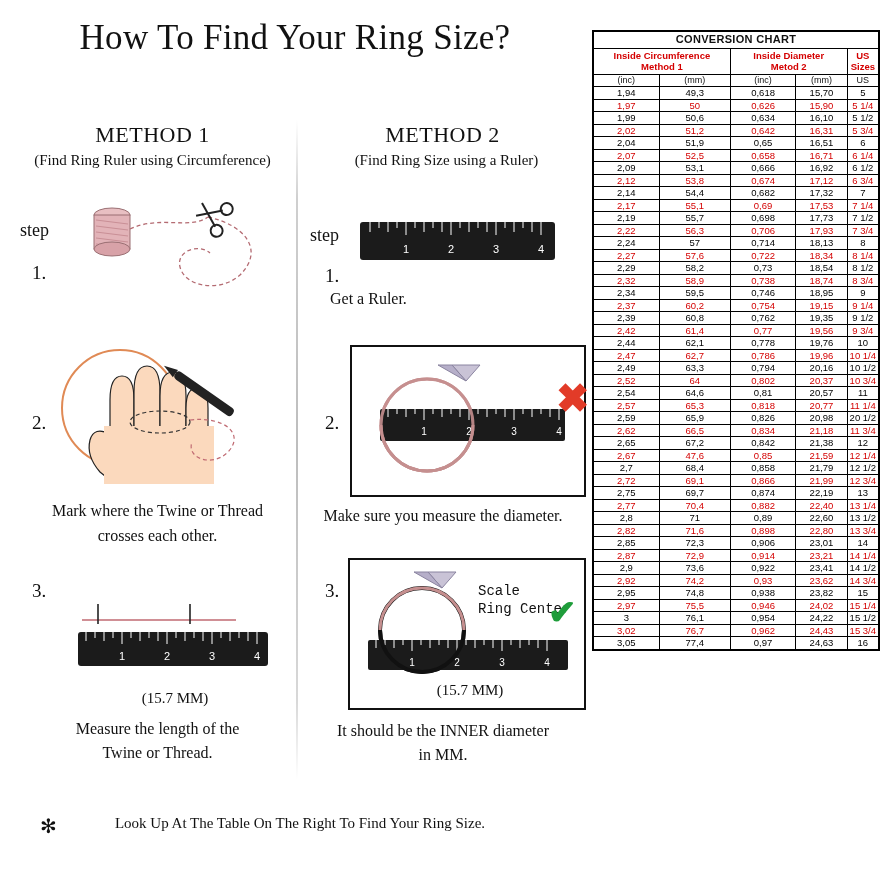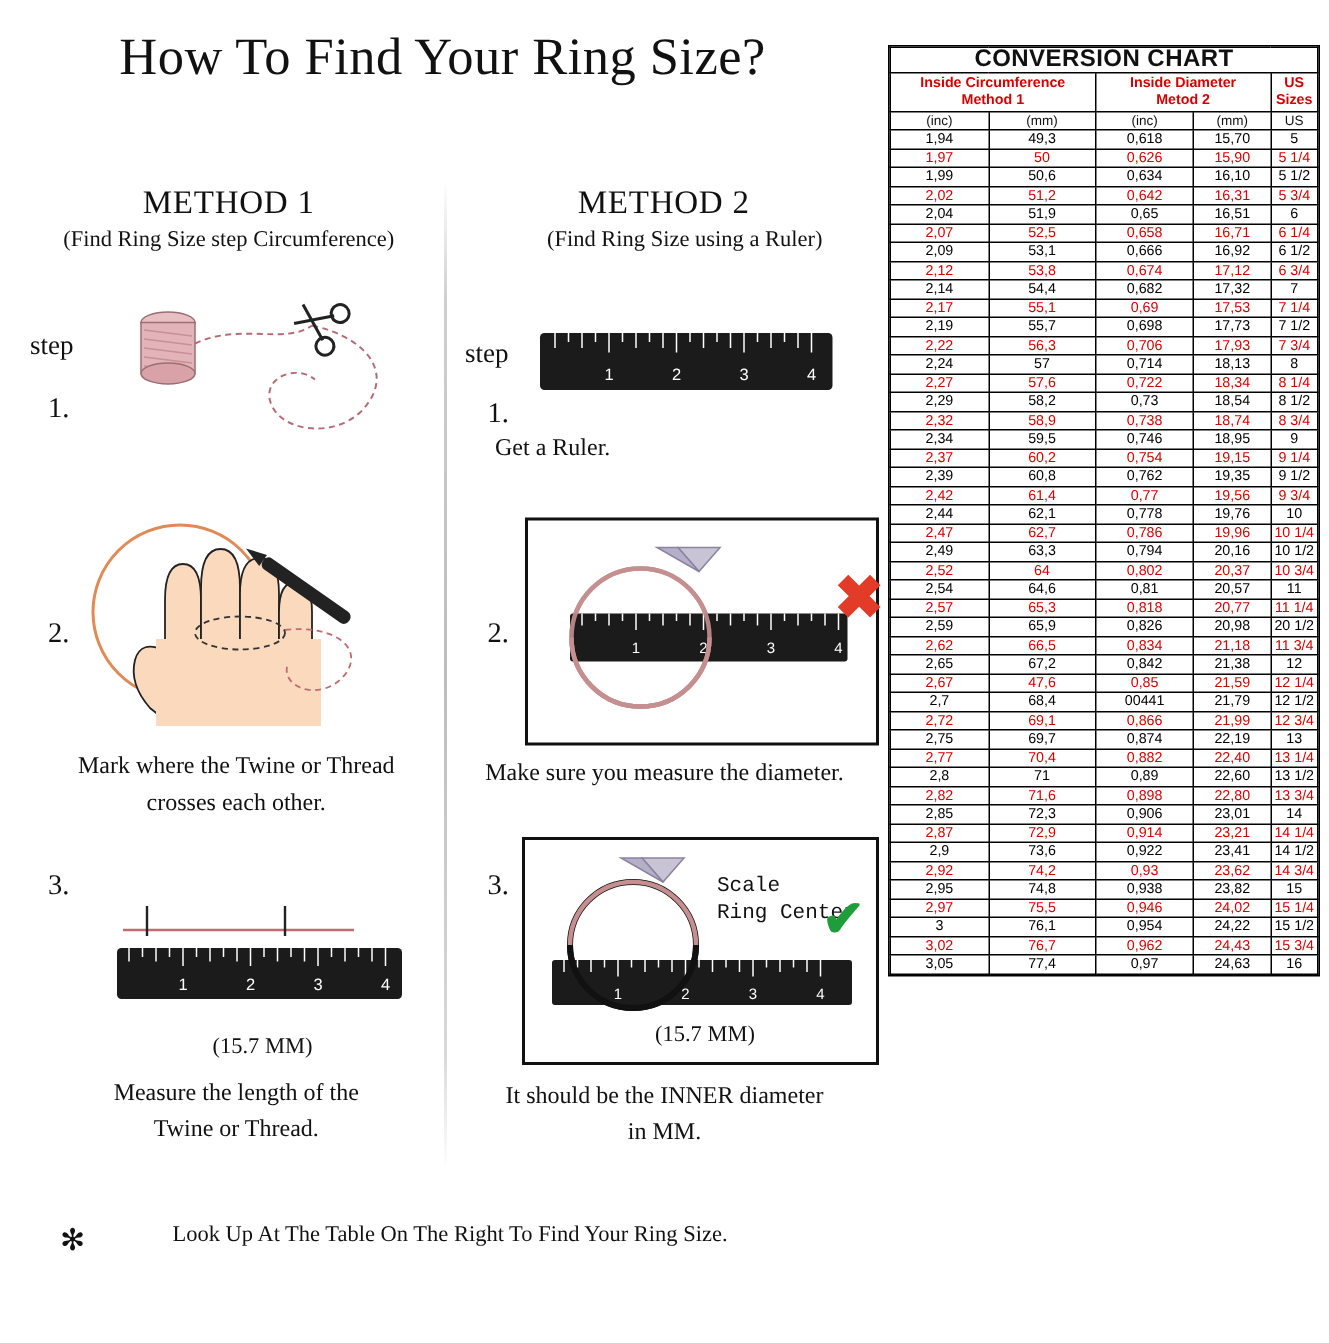--- a/index.html
+++ b/index.html
@@ -22,21 +22,21 @@
     position:absolute;left:296px;top:120px;width:2px;height:660px;
     background:linear-gradient(to bottom,#ffffff 0%,#cfcfcf 12%,#bdbdbd 50%,#d8d8d8 88%,#ffffff 100%);
   }
 
   .method-head{position:absolute;text-align:center;font-size:22px;letter-spacing:.5px;}
   .method-sub{position:absolute;text-align:center;font-size:15px;}
 
   .m1head{left:10px;top:122px;width:285px;}
   .m1sub{left:4px;top:152px;width:297px;}
   .m2head{left:300px;top:122px;width:285px;}
-  .m2sub{left:314px;top:152px;width:285px;text-align:center;}
+  .m2sub{left:304px;top:152px;width:285px;text-align:center;}
 
   .stepword{position:absolute;font-size:18px;}
   .stepnum{position:absolute;font-size:19px;}
 
   .caption{position:absolute;text-align:center;font-size:16px;line-height:22px;}
 
   .footnote{
     position:absolute;left:20px;top:815px;width:560px;text-align:center;font-size:15px;
   }
   .footstar{position:absolute;left:40px;top:814px;font-size:20px;}
@@ -59,21 +59,21 @@
   .chart{
     position:absolute;left:592px;top:30px;width:286px;
     border:1px solid #000;background:#fff;
     font-family:"Liberation Sans", sans-serif;
   }
   .chart table{border-collapse:collapse;width:100%;}
   .chart td,.chart th{
     border:1px solid #000;text-align:center;padding:0;
     font-size:9.5px;line-height:11.5px;font-weight:normal;
   }
-  .chart .title-row td{font-size:16px;font-weight:bold;letter-spacing:.3px;padding:2px 0;}
+  .chart .title-row td{font-size:11px;font-weight:bold;letter-spacing:.3px;padding:2px 0;}
   .chart .grp td{color:#d40000;font-weight:bold;font-size:9.5px;padding:1px 0;}
   .chart .units td{font-size:9px;padding:0;}
   tr.red td{color:#d40000;}
   tr.black td{color:#000;}
   .chart col.c1{width:23%;}
   .chart col.c2{width:25%;}
   .chart col.c3{width:23%;}
   .chart col.c4{width:18%;}
   .chart col.c5{width:11%;}
 </style>
@@ -82,21 +82,21 @@
 
 <div class="page">
 
   <div class="main">
 
     <div class="title">How To Find Your Ring Size?</div>
 
     <div class="divider"></div>
 
     <div class="method-head m1head">METHOD 1</div>
-    <div class="method-sub m1sub">(Find Ring Size step Circumference)</div>
+    <div class="method-sub m1sub">(Find Ring Ruler using Circumference)</div>
 
     <div class="stepword" style="left:20px;top:220px;">step</div>
     <div class="stepnum" style="left:32px;top:262px;">1.</div>
 
     <svg style="position:absolute;left:80px;top:195px;" width="215" height="100">
       <ellipse cx="32" cy="20" rx="18" ry="7" fill="#e8bfc2" stroke="#9a6f73" stroke-width="1"></ellipse>
       <rect x="14" y="20" width="36" height="34" fill="#e2b3b8" stroke="#9a6f73" stroke-width="1"></rect>
       <g stroke="#c98f96" stroke-width="1">
         <line x1="16" y1="25" x2="48" y2="29"></line>
           <line x1="16" y1="31" x2="48" y2="35"></line>
@@ -567,21 +567,21 @@
           <tr class="red">
             <td>2,67</td>
             <td>47,6</td>
             <td>0,85</td>
             <td>21,59</td>
             <td>12 1/4</td>
           </tr>
           <tr class="black">
             <td>2,7</td>
             <td>68,4</td>
-            <td>00441</td>
+            <td>0,858</td>
             <td>21,79</td>
             <td>12 1/2</td>
           </tr>
           <tr class="red">
             <td>2,72</td>
             <td>69,1</td>
             <td>0,866</td>
             <td>21,99</td>
             <td>12 3/4</td>
           </tr>

